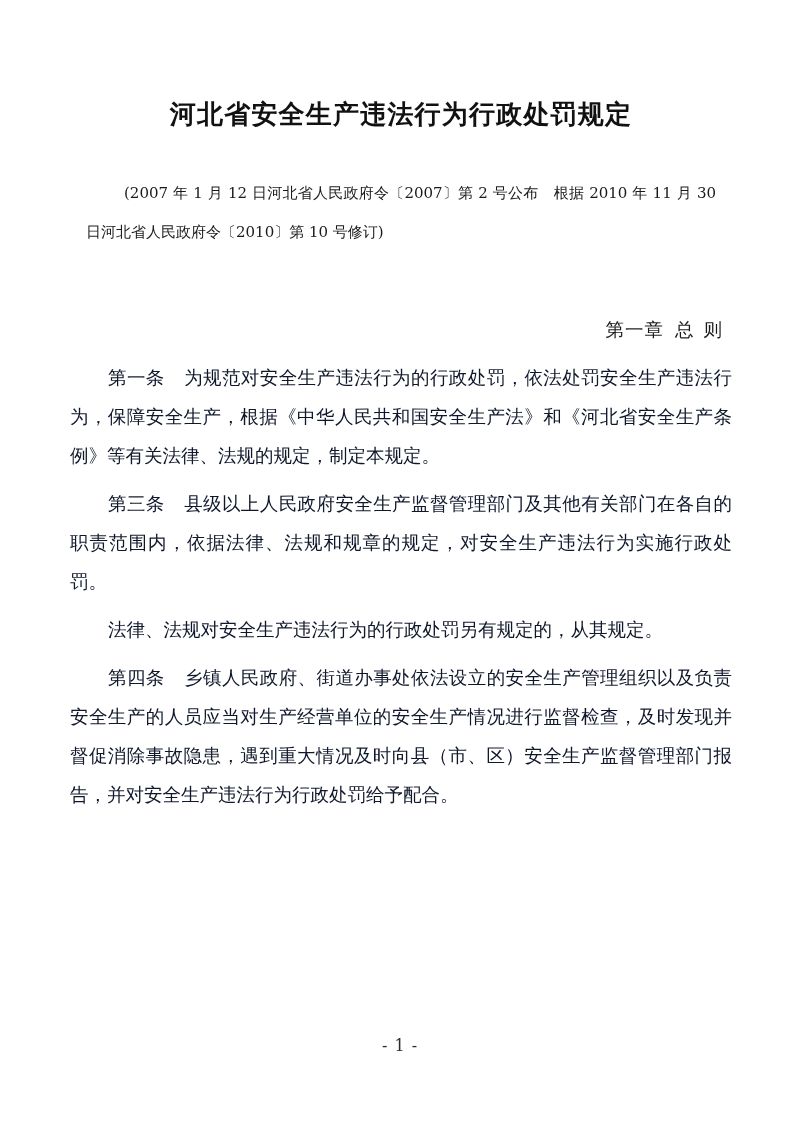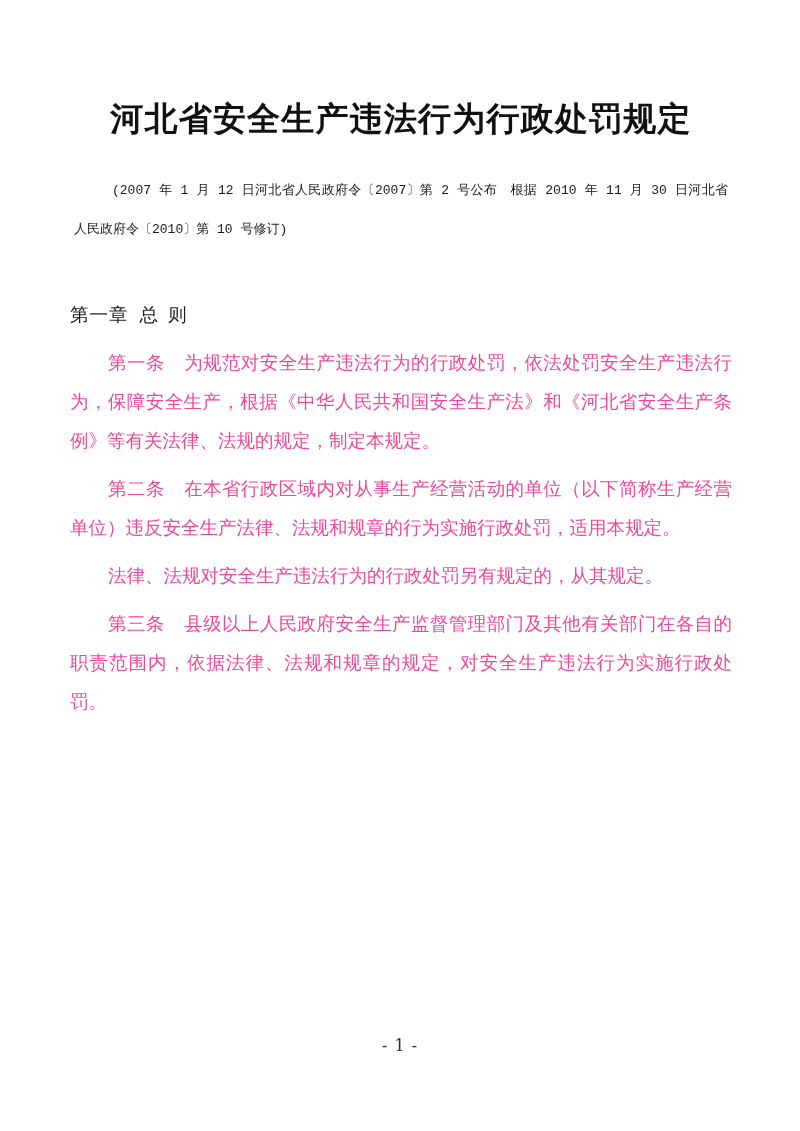--- a/index.html
+++ b/index.html
@@ -25,40 +25,39 @@
   }
   .content {
     position: absolute;
     left: 70px;
     top: 0;
     width: 662px;
   }
   .doc-title {
     text-align: center;
     font-weight: bold;
-    font-size: 33px;
+    font-size: 26px;
     letter-spacing: 1.2px;
     line-height: 1.3;
     margin: 0;
     padding-top: 98px;
     color: #111111;
   }
   .pub-info {
-    margin: 4px;
+    margin: 16px;
     padding-top: 26px;
-    font-size: 13px;
+    font-size: 15px;
     line-height: 39px;
     text-align: justify;
     text-align-last: left;
     text-indent: 38px;
     color: #1a1a1a;
-    font-family: Liberation Mono, monospace;
   }
   .chapter-heading {
-    text-align: left;
+    text-align: right;
     font-size: 18.5px;
     line-height: 39px;
     margin: 0;
     padding-top: 42px;
     color: #1a1a1a;
   }
   .chapter-heading .ch-num {
     letter-spacing: 1px;
   }
   .chapter-heading .ch-gap1 {
@@ -70,21 +69,21 @@
     padding-left: 2px;
   }
   .article {
     margin: 0;
     padding-top: 9px;
     font-size: 18.5px;
     line-height: 39px;
     text-align: justify;
     text-align-last: left;
     text-indent: 38px;
-    color: #ec4899;
+    color: #0f172a;
   }
   .article:first-of-type {
     padding-top: 7px;
   }
   .art-label {
     white-space: nowrap;
   }
   .art-gap {
     display: inline-block;
     width: 19px;
@@ -111,32 +110,32 @@
     <p class="pub-info">(2007 年 1 月 12 日河北省人民政府令〔2007〕第 2 号公布　根据 2010 年 11 月 30 日河北省人民政府令〔2010〕第 10 号修订)</p>
 
     <p class="chapter-heading">
       <span class="ch-num">第一章</span><span class="ch-gap1"></span><span class="ch-title">总则</span>
     </p>
 
     <p class="article">
       <span class="art-label">第一条</span><span class="art-gap"></span><span>为规范对安全生产违法行为的行政处罚，依法处罚安全生产违法行为，保障安全生产，根据《中华人民共和国安全生产法》和《河北省安全生产条例》等有关法律、法规的规定，制定本规定。</span>
     </p>
 
+
     <p class="article">
-      <span class="art-label">第二条</span><span class="art-gap"></span><span>在本省行政区域内对从事生产经营活动的单位（以下简称生产经营单位）违反安全生产法律、法规和规章的行为实施行政处罚，适用本规定。</span>
+      <span class="art-label">第三条</span><span class="art-gap"></span><span>县级以上人民政府安全生产监督管理部门及其他有关部门在各自的职责范围内，依据法律、法规和规章的规定，对安全生产违法行为实施行政处罚。</span>
     </p>
 
     <p class="article">
       <span>法律、法规对安全生产违法行为的行政处罚另有规定的，从其规定。</span>
     </p>
 
+
     <p class="article">
-      <span class="art-label">第三条</span><span class="art-gap"></span><span>县级以上人民政府安全生产监督管理部门及其他有关部门在各自的职责范围内，依据法律、法规和规章的规定，对安全生产违法行为实施行政处罚。</span>
+      <span class="art-label">第四条</span><span class="art-gap"></span><span>乡镇人民政府、街道办事处依法设立的安全生产管理组织以及负责安全生产的人员应当对生产经营单位的安全生产情况进行监督检查，及时发现并督促消除事故隐患，遇到重大情况及时向县（市、区）安全生产监督管理部门报告，并对安全生产违法行为行政处罚给予配合。</span>
     </p>
-
-
 
 
 
   </div>
 
   <div class="footer">- 1 -</div>
 </div>
 
 </body></html>

